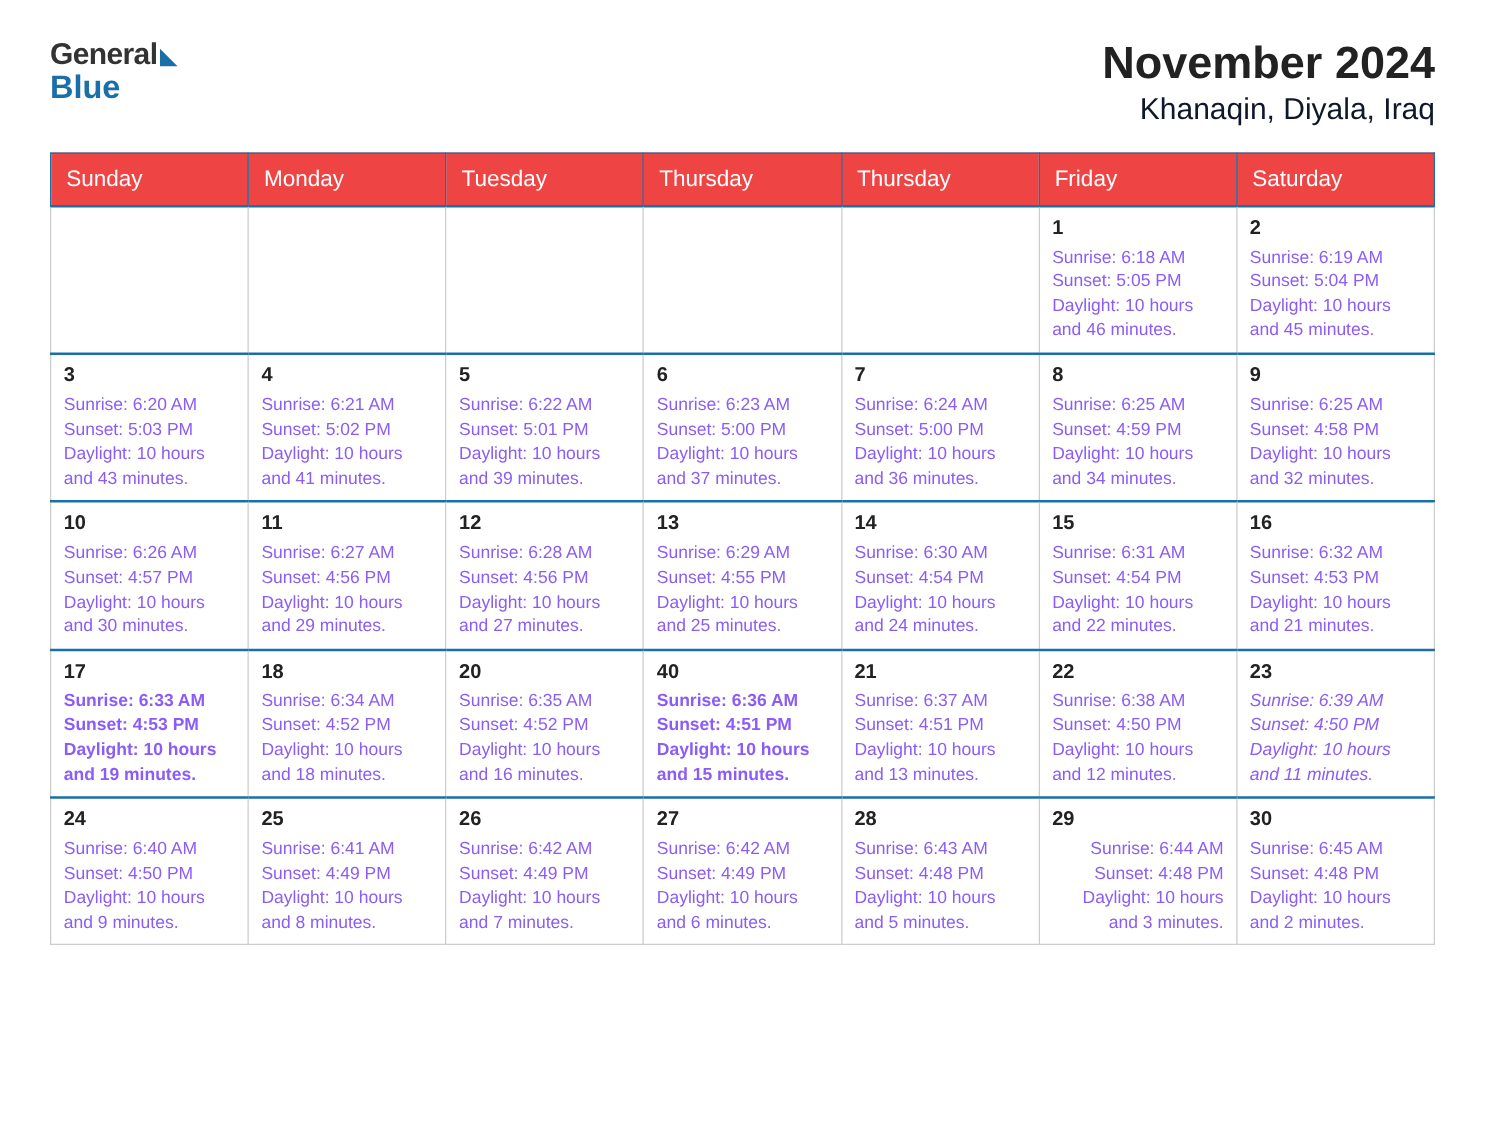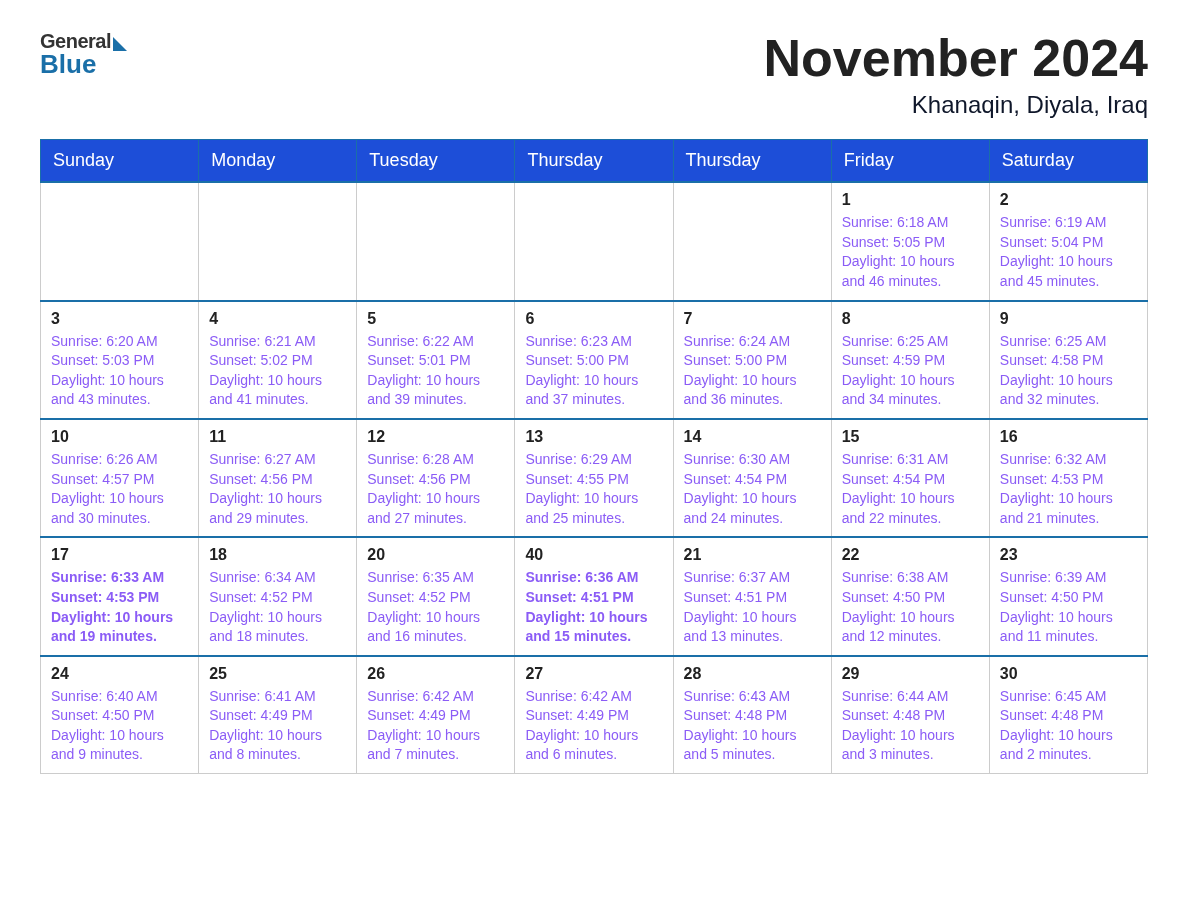--- a/index.html
+++ b/index.html
@@ -19,21 +19,21 @@
     .logo {
       display: flex;
       flex-direction: column;
       align-items: flex-start;
     }
     .logo-top {
       display: flex;
       align-items: center;
     }
     .logo-general {
-      font-size: 20px;
+      font-size: 24px;
       font-weight: bold;
       color: #333;
       letter-spacing: -0.5px;
     }
     .logo-arrow {
       width: 0;
       height: 0;
       border-left: 14px solid #1a6fa8;
       border-top: 14px solid transparent;
       border-bottom: 0px solid transparent;
@@ -43,37 +43,37 @@
     .logo-subtitle {
       font-size: 26px;
       font-weight: bold;
       color: #1a6fa8;
       margin-top: -4px;
     }
     .title-area {
       text-align: right;
     }
     .month-title {
-      font-size: 52px;
+      font-size: 36px;
       font-weight: bold;
       color: #222;
       line-height: 1.1;
     }
     .location-title {
       font-size: 24px;
       color: #0f172a;
       margin-top: 4px;
     }
     .calendar {
       width: 100%;
       border-collapse: collapse;
       border: 1px solid #aaa;
     }
     .calendar th {
-      background-color: #1d4ed8;
+      background-color: #ef4444;
       color: #fff;
       font-size: 18px;
       font-weight: normal;
       padding: 10px 12px;
       text-align: left;
       border: 1px solid #1a6fa8;
     }
     .calendar td {
       vertical-align: top;
       border: 1px solid #ccc;
@@ -270,21 +270,21 @@
 Daylight: 10 hours and 13 minutes.</div>
         </td>
         <td>
           <span class="day-number">22</span>
           <div class="day-info" style="white-space: pre-line;">Sunrise: 6:38 AM
 Sunset: 4:50 PM
 Daylight: 10 hours and 12 minutes.</div>
         </td>
         <td>
           <span class="day-number">23</span>
-          <div class="day-info" style="white-space: pre-line;">Sunrise: 6:39 AM
+          <div class="day-info" style="white-space: pre-line; font-style: italic;">Sunrise: 6:39 AM
 Sunset: 4:50 PM
 Daylight: 10 hours and 11 minutes.</div>
         </td>
       </tr>
       <tr class="week-row">
         <td>
           <span class="day-number">24</span>
           <div class="day-info" style="white-space: pre-line;">Sunrise: 6:40 AM
 Sunset: 4:50 PM
 Daylight: 10 hours and 9 minutes.</div>
@@ -308,21 +308,21 @@
 Daylight: 10 hours and 6 minutes.</div>
         </td>
         <td>
           <span class="day-number">28</span>
           <div class="day-info" style="white-space: pre-line;">Sunrise: 6:43 AM
 Sunset: 4:48 PM
 Daylight: 10 hours and 5 minutes.</div>
         </td>
         <td>
           <span class="day-number">29</span>
-          <div class="day-info" style="white-space: pre-line;">Sunrise: 6:44 AM
+          <div class="day-info" style="white-space: pre-line; text-align: right;">Sunrise: 6:44 AM
 Sunset: 4:48 PM
 Daylight: 10 hours and 3 minutes.</div>
         </td>
         <td>
           <span class="day-number">30</span>
           <div class="day-info" style="white-space: pre-line;">Sunrise: 6:45 AM
 Sunset: 4:48 PM
 Daylight: 10 hours and 2 minutes.</div>
         </td>
       </tr>

